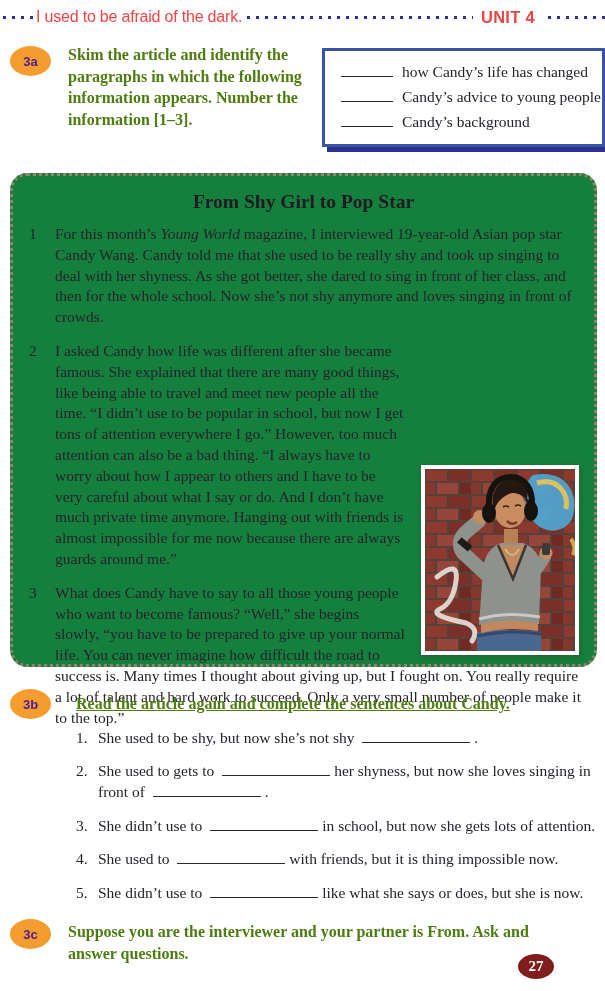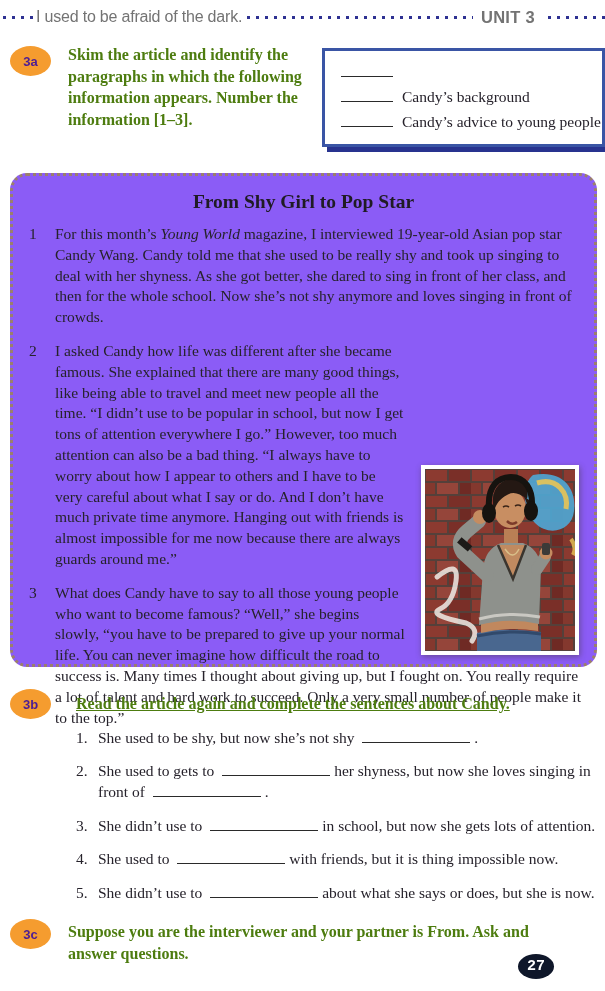--- a/index.html
+++ b/index.html
@@ -11,21 +11,21 @@
     position: relative;
     overflow: hidden;
   }
   .page { width: 605px; height: 991px; position: relative; }
 
   
   .unit-header {
     display: flex; align-items: center;
     height: 22px; margin: 6px 0 0 0;
     font-family: "Liberation Sans", sans-serif;
-    color: #737373;
+    color: #ef4444;
   }
   .dots {
     height: 9px;
     background-image: radial-gradient(circle, #2e3192 1.7px, rgba(46,49,146,0) 2px);
     background-size: 9px 9px;
     background-repeat: repeat-x;
     background-position: left center;
   }
   .dots-left  { width: 36px; }
   .dots-mid   { flex: 1; margin: 0 8px 0 2px; }
@@ -79,21 +79,21 @@
   .blank-lg { width: 108px; margin: 0 4px; }
 
   
   .article-box {
     position: absolute;
     left: 10px; top: 167px;
     width: 587px; height: 494px;
     border: 3px dotted #9b7f6b;
     border-radius: 17px;
     padding: 12px 13px 10px 13px;
-    background: #8b5cf6;
+    background: #15803d;
   }
   .article-title {
     text-align: center;
     font-size: 19.5px;
     font-weight: bold;
     margin: 3px 0 11px 0;
     color: #1f1b24;
   }
   .para {
     position: relative;
@@ -130,52 +130,52 @@
 
   
   .task-3c { position: absolute; top: 897px; left: 10px; width: 585px; margin-top: 16px; }
   .task-3c .instruction { width: 480px; margin-left: 17px; margin-top: 2px; }
 
   
   .page-num {
     position: absolute;
     left: 518px; top: 948px;
     width: 36px; height: 25px;
-    background: #0f172a;
+    background: #7f1d1d;
     border-radius: 50%;
     display: flex; align-items: center; justify-content: center;
-    font-family: Liberation Mono, monospace;
+    font-family: Liberation Serif, serif;
     font-weight: bold; font-size: 15px; color: #ffffff;
   }
 </style>
 </head>
 <body>
 
 <div class="page">
 
   <header class="unit-header">
     <span class="dots dots-left"></span>
     <span class="unit-title">I used to be afraid of the dark.</span>
     <span class="dots dots-mid"></span>
-    <span class="unit-label">UNIT 3</span>
+    <span class="unit-label">UNIT 4</span>
     <span class="dots dots-right"></span>
   </header>
 
   <section class="task task-3a">
     <span class="badge">3a</span>
     <p class="instruction">Skim the article and identify the paragraphs in which the following information appears. Number the information [1–3].</p>
     <div class="blue-box">
       <div class="blue-box-item">
-        <span class="blank blank-sm"></span>
+        <span class="blank blank-sm"></span><span>how Candy’s life has changed</span>
+      </div>
+      <div class="blue-box-item">
+        <span class="blank blank-sm"></span><span>Candy’s advice to young people</span>
       </div>
       <div class="blue-box-item">
         <span class="blank blank-sm"></span><span>Candy’s background</span>
-      </div>
-      <div class="blue-box-item">
-        <span class="blank blank-sm"></span><span>Candy’s advice to young people</span>
       </div>
     </div>
   </section>
 
   <article class="article-box">
     <h2 class="article-title">From Shy Girl to Pop Star</h2>
 
     <div class="para">
       <span class="pnum">1</span>
       <span>For this month’s </span><em>Young World</em><span> magazine, I interviewed 19-year-old Asian pop star Candy Wang. Candy told me that she used to be really shy and took up singing to deal with her shyness. As she got better, she dared to sing in front of her class, and then for the whole school. Now she’s not shy anymore and loves singing in front of crowds.</span>
@@ -273,21 +273,21 @@
           <span class="blank blank-lg"></span><span>in school, but now she gets lots of attention.</span>
         </div>
         <div class="sent-item">
           <span class="sent-num">4.</span>
           <span>She used to</span>
           <span class="blank blank-lg"></span><span>with friends, but it is thing impossible now.</span>
         </div>
         <div class="sent-item">
           <span class="sent-num">5.</span>
           <span>She didn’t use to</span>
-          <span class="blank blank-lg"></span><span>about what she says or does, but she is now.</span>
+          <span class="blank blank-lg"></span><span>like what she says or does, but she is now.</span>
         </div>
       </div>
     </div>
   </section>
 
   <section class="task task-3c">
     <span class="badge">3c</span>
     <p class="instruction">Suppose you are the interviewer and your partner is From. Ask and answer questions.</p>
   </section>
 

